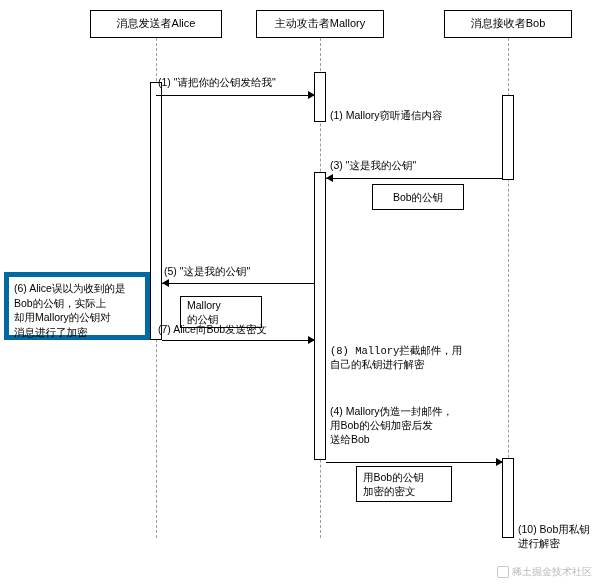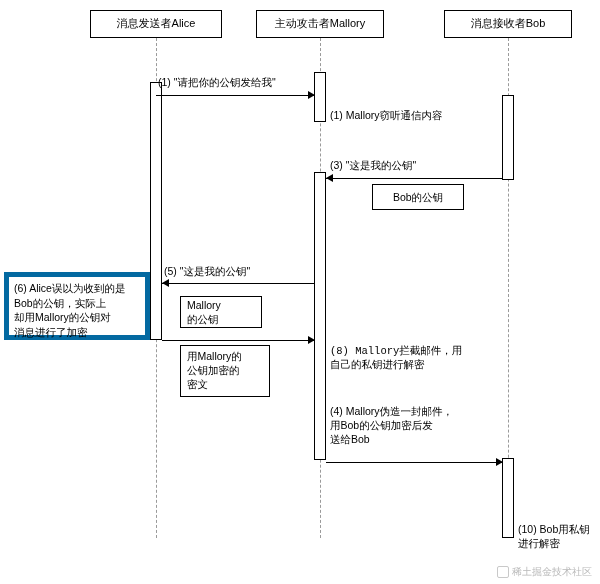--- a/index.html
+++ b/index.html
@@ -148,35 +148,35 @@
   <div class="note-box" style="left:180px; top:288px; width:82px; height:32px; display:flex; align-items:center; justify-content:flex-start;margin-top:8px;">Mallory
 的公钥</div>
 
   <div class="side-note" style="left:4px; top:272px; width:146px; height:68px;">(6) Alice误以为收到的是
 Bob的公钥，实际上
 却用Mallory的公钥对
 消息进行了加密</div>
 
   <div class="msg-line" style="left:162px; top:340px; width:152px;"></div>
   <div class="arrow-right" style="left:308px; top:336px;"></div>
+  <div class="msg-label" style="left:158px; top:322px; width:170px;">(7) Alice向Bob发送密文</div>
 
-  <div class="note-box" style="left:180px; top:345px; width:90px; height:52px;">用Mallory的
-公钥加密的
-密文</div>
 
   <div class="msg-label" style="left:330px; top:344px; width:190px;font-family:Liberation Mono, monospace;">(8) Mallory拦截邮件，用
 自己的私钥进行解密</div>
 
   <div class="msg-label" style="left:330px; top:404px; width:190px;">(4) Mallory伪造一封邮件，
 用Bob的公钥加密后发
 送给Bob</div>
 
   <div class="msg-line" style="left:326px; top:462px; width:176px;"></div>
   <div class="arrow-right" style="left:496px; top:458px;"></div>
 
+  <div class="note-box" style="left:356px; top:466px; width:96px; height:36px;">用Bob的公钥
+加密的密文</div>
 
   <div class="msg-label" style="left:518px; top:522px; width:90px;">(10) Bob用私钥
 进行解密</div>
 
   <div class="watermark">
     <span class="wm-logo"></span>
     <span>稀土掘金技术社区</span>
   </div>
 
 </div>

